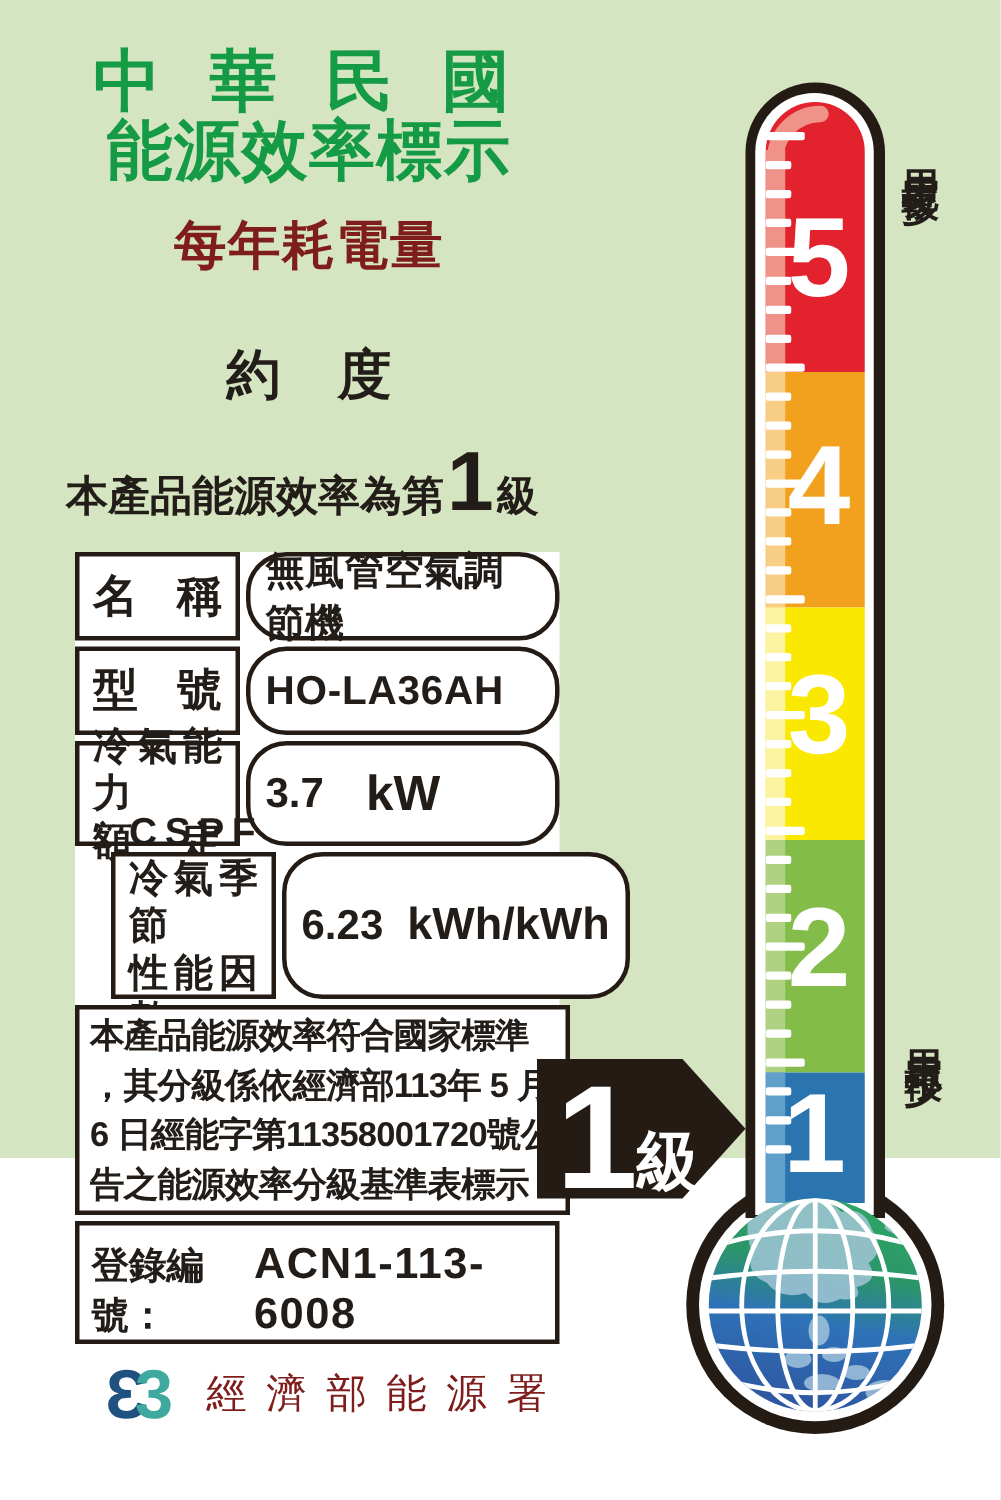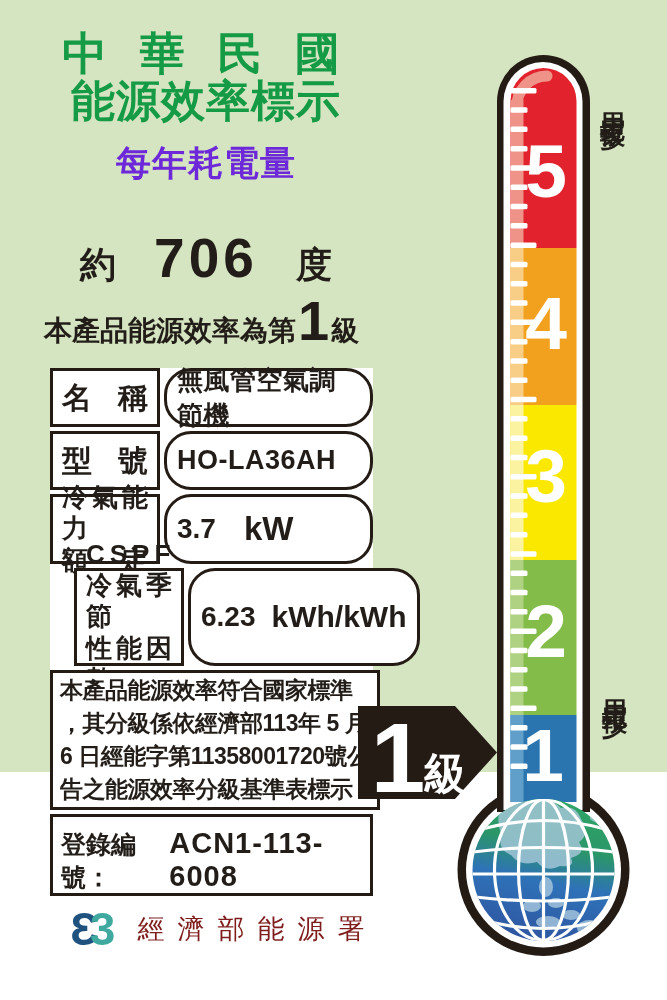--- a/index.html
+++ b/index.html
@@ -4,21 +4,21 @@
 <style>
   html,body{margin:0;padding:0;}
   body{width:667px;height:1000px;overflow:hidden;
        font-family:"Liberation Sans","DejaVu Sans",sans-serif;}
   .canvas{position:relative;width:667px;height:772px;background:#d6e5c1;}
 
   
   .title-block{position:absolute;left:36px;top:30px;width:340px;text-align:center;color:#159a45;}
   .title-l1{font-size:45px;font-weight:bold;letter-spacing:10px;line-height:1.05;white-space:nowrap;}
   .title-l2{font-size:44px;font-weight:bold;letter-spacing:1px;line-height:1.1;white-space:nowrap;}
-  .subtitle{margin-top:14px;font-size:35px;font-weight:bold;color:#6d28d9;letter-spacing:1px;}
+  .subtitle{margin-top:14px;font-size:35px;font-weight:bold;color:#7f1d1d;letter-spacing:1px;}
 
   .consumption{position:absolute;left:36px;top:226px;width:340px;display:flex;
                justify-content:center;align-items:baseline;gap:38px;color:#221d18;}
   .consumption .pfx,.consumption .unit{font-size:36px;font-weight:bold;}
   .consumption .val{font-size:55px;font-weight:bold;letter-spacing:4px;}
 
   .grade-line{position:absolute;left:44px;top:293px;width:350px;display:flex;
               align-items:baseline;color:#221d18;white-space:nowrap;}
   .grade-line .txt,.grade-line .sfx{font-size:28px;font-weight:bold;}
   .grade-line .big{font-size:56px;font-weight:bold;line-height:1;margin:0 2px;}
@@ -74,21 +74,20 @@
 <div class="canvas">
 
   <div class="title-block">
     <div class="title-l1">中 華 民 國</div>
     <div class="title-l2">能源效率標示</div>
     <div class="subtitle">每年耗電量</div>
   </div>
 
   <div class="consumption">
     <span class="pfx">約</span>
-    <span class="val">706</span>
     <span class="unit">度</span>
   </div>
 
   <div class="grade-line">
     <span class="txt">本產品能源效率為第</span>
     <span class="big">1</span>
     <span class="sfx">級</span>
   </div>
 
   <div class="etable">

